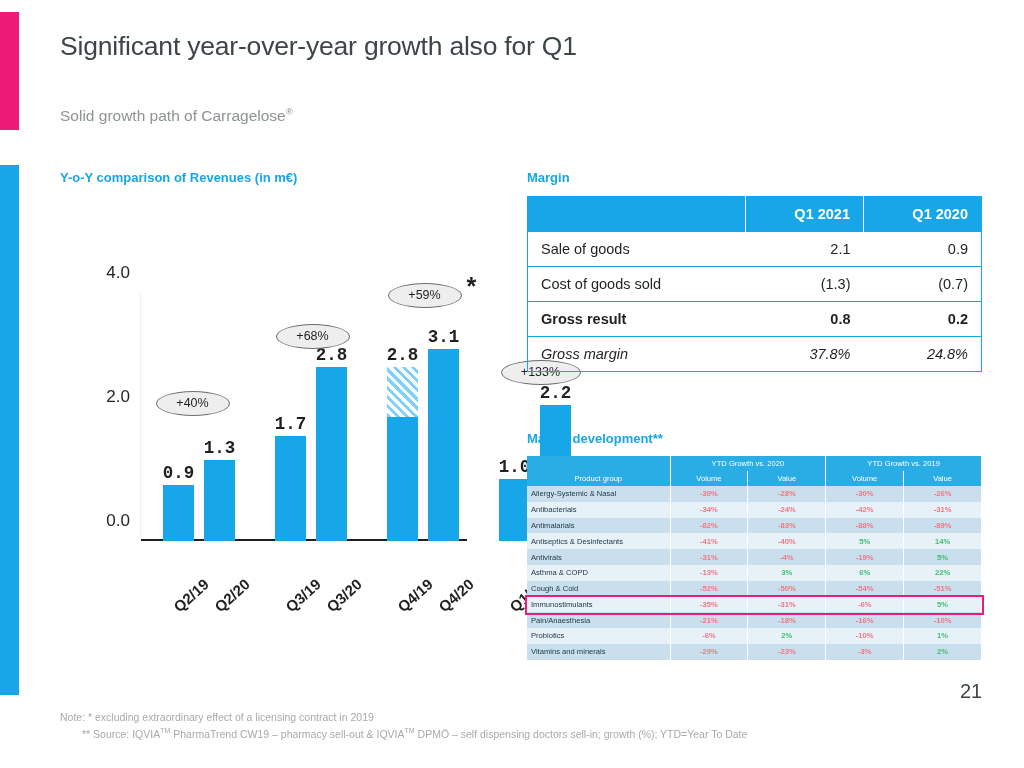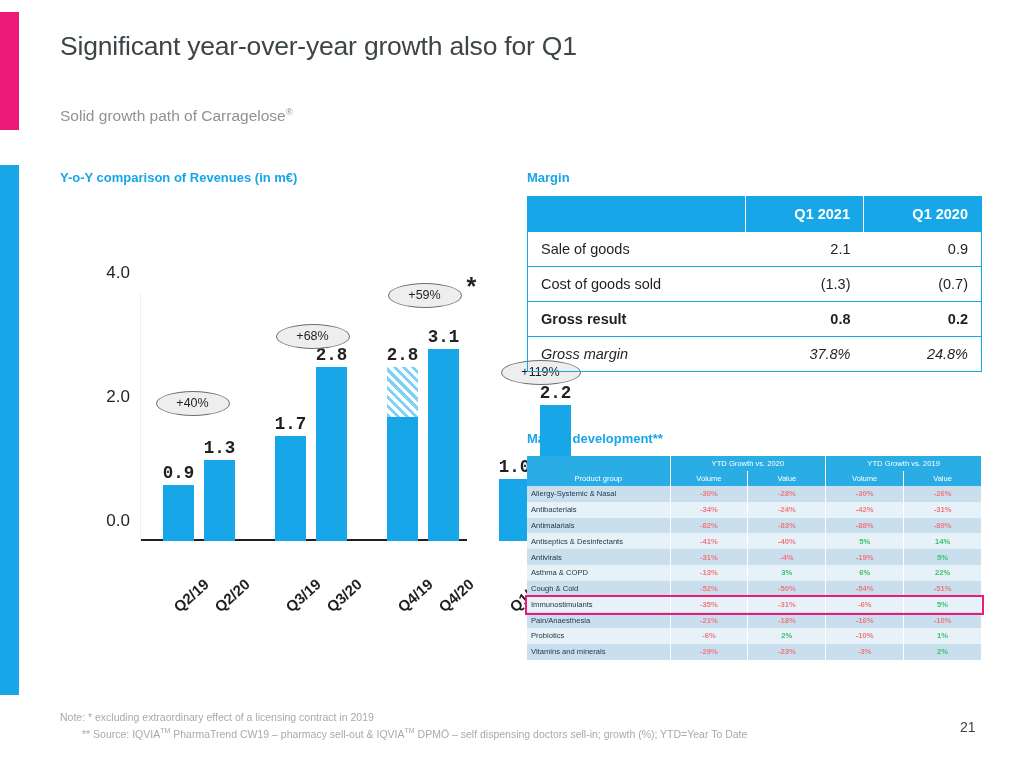--- a/index.html
+++ b/index.html
@@ -147,22 +147,22 @@
   }
 
   
   .note {
     position: absolute; color: #a7a9ac; font-size: 10.5px; white-space: nowrap;
   }
   #note1 { left: 60px; top: 711px; }
   #note2 { left: 82px; top: 727px; }
   .note sup { font-size: 7px; vertical-align: super; }
   #page-no {
-    position: absolute; left: 960px; top: 719px;
-    font-size: 14px; color: #3d4548;
+    position: absolute; left: 960px; top: 680px;
+    font-size: 20px; color: #3d4548;
   }
 </style>
 </head>
 <body>
 
 <div id="slide">
 
   <div class="edge-pink"></div>
   <div class="edge-cyan"></div>
 
@@ -202,21 +202,21 @@
         <div class="bar" style="left: 358px; width: 31px; height: 25%;"></div>
         <div class="bar-val" style="left: 373.5px; bottom: 25%; margin-bottom: 2px;">1.0</div>
         <div class="xlabel" style="left: 384.5px;">Q1/20</div>
         <div class="bar" style="left: 399px; width: 31px; height: 55%;"></div>
         <div class="bar-val" style="left: 414.5px; bottom: 55%; margin-bottom: 2px;">2.2</div>
         <div class="xlabel" style="left: 425.5px;">Q1/21</div>
         <div class="callout" style="left: 51.5px; bottom: 50.5%;">+40%</div>
         <div class="callout" style="left: 171.5px; bottom: 77.5%;">+68%</div>
         <div class="callout" style="left: 283.5px; bottom: 94%;">+59%</div>
         <div class="star" style="left: 325.5px; bottom: 97.5%;">*</div>
-        <div class="callout wide" style="left: 399.5px; bottom: 63%;">+119%</div>
+        <div class="callout wide" style="left: 399.5px; bottom: 63%;">+133%</div>
       </div>
   </div>
 
   <table id="margin-table">
     <thead>
       <tr>
         <th class="blank"></th>
         <th class="sep">Q1 2021</th>
         <th class="sep">Q1 2020</th>
       </tr>

